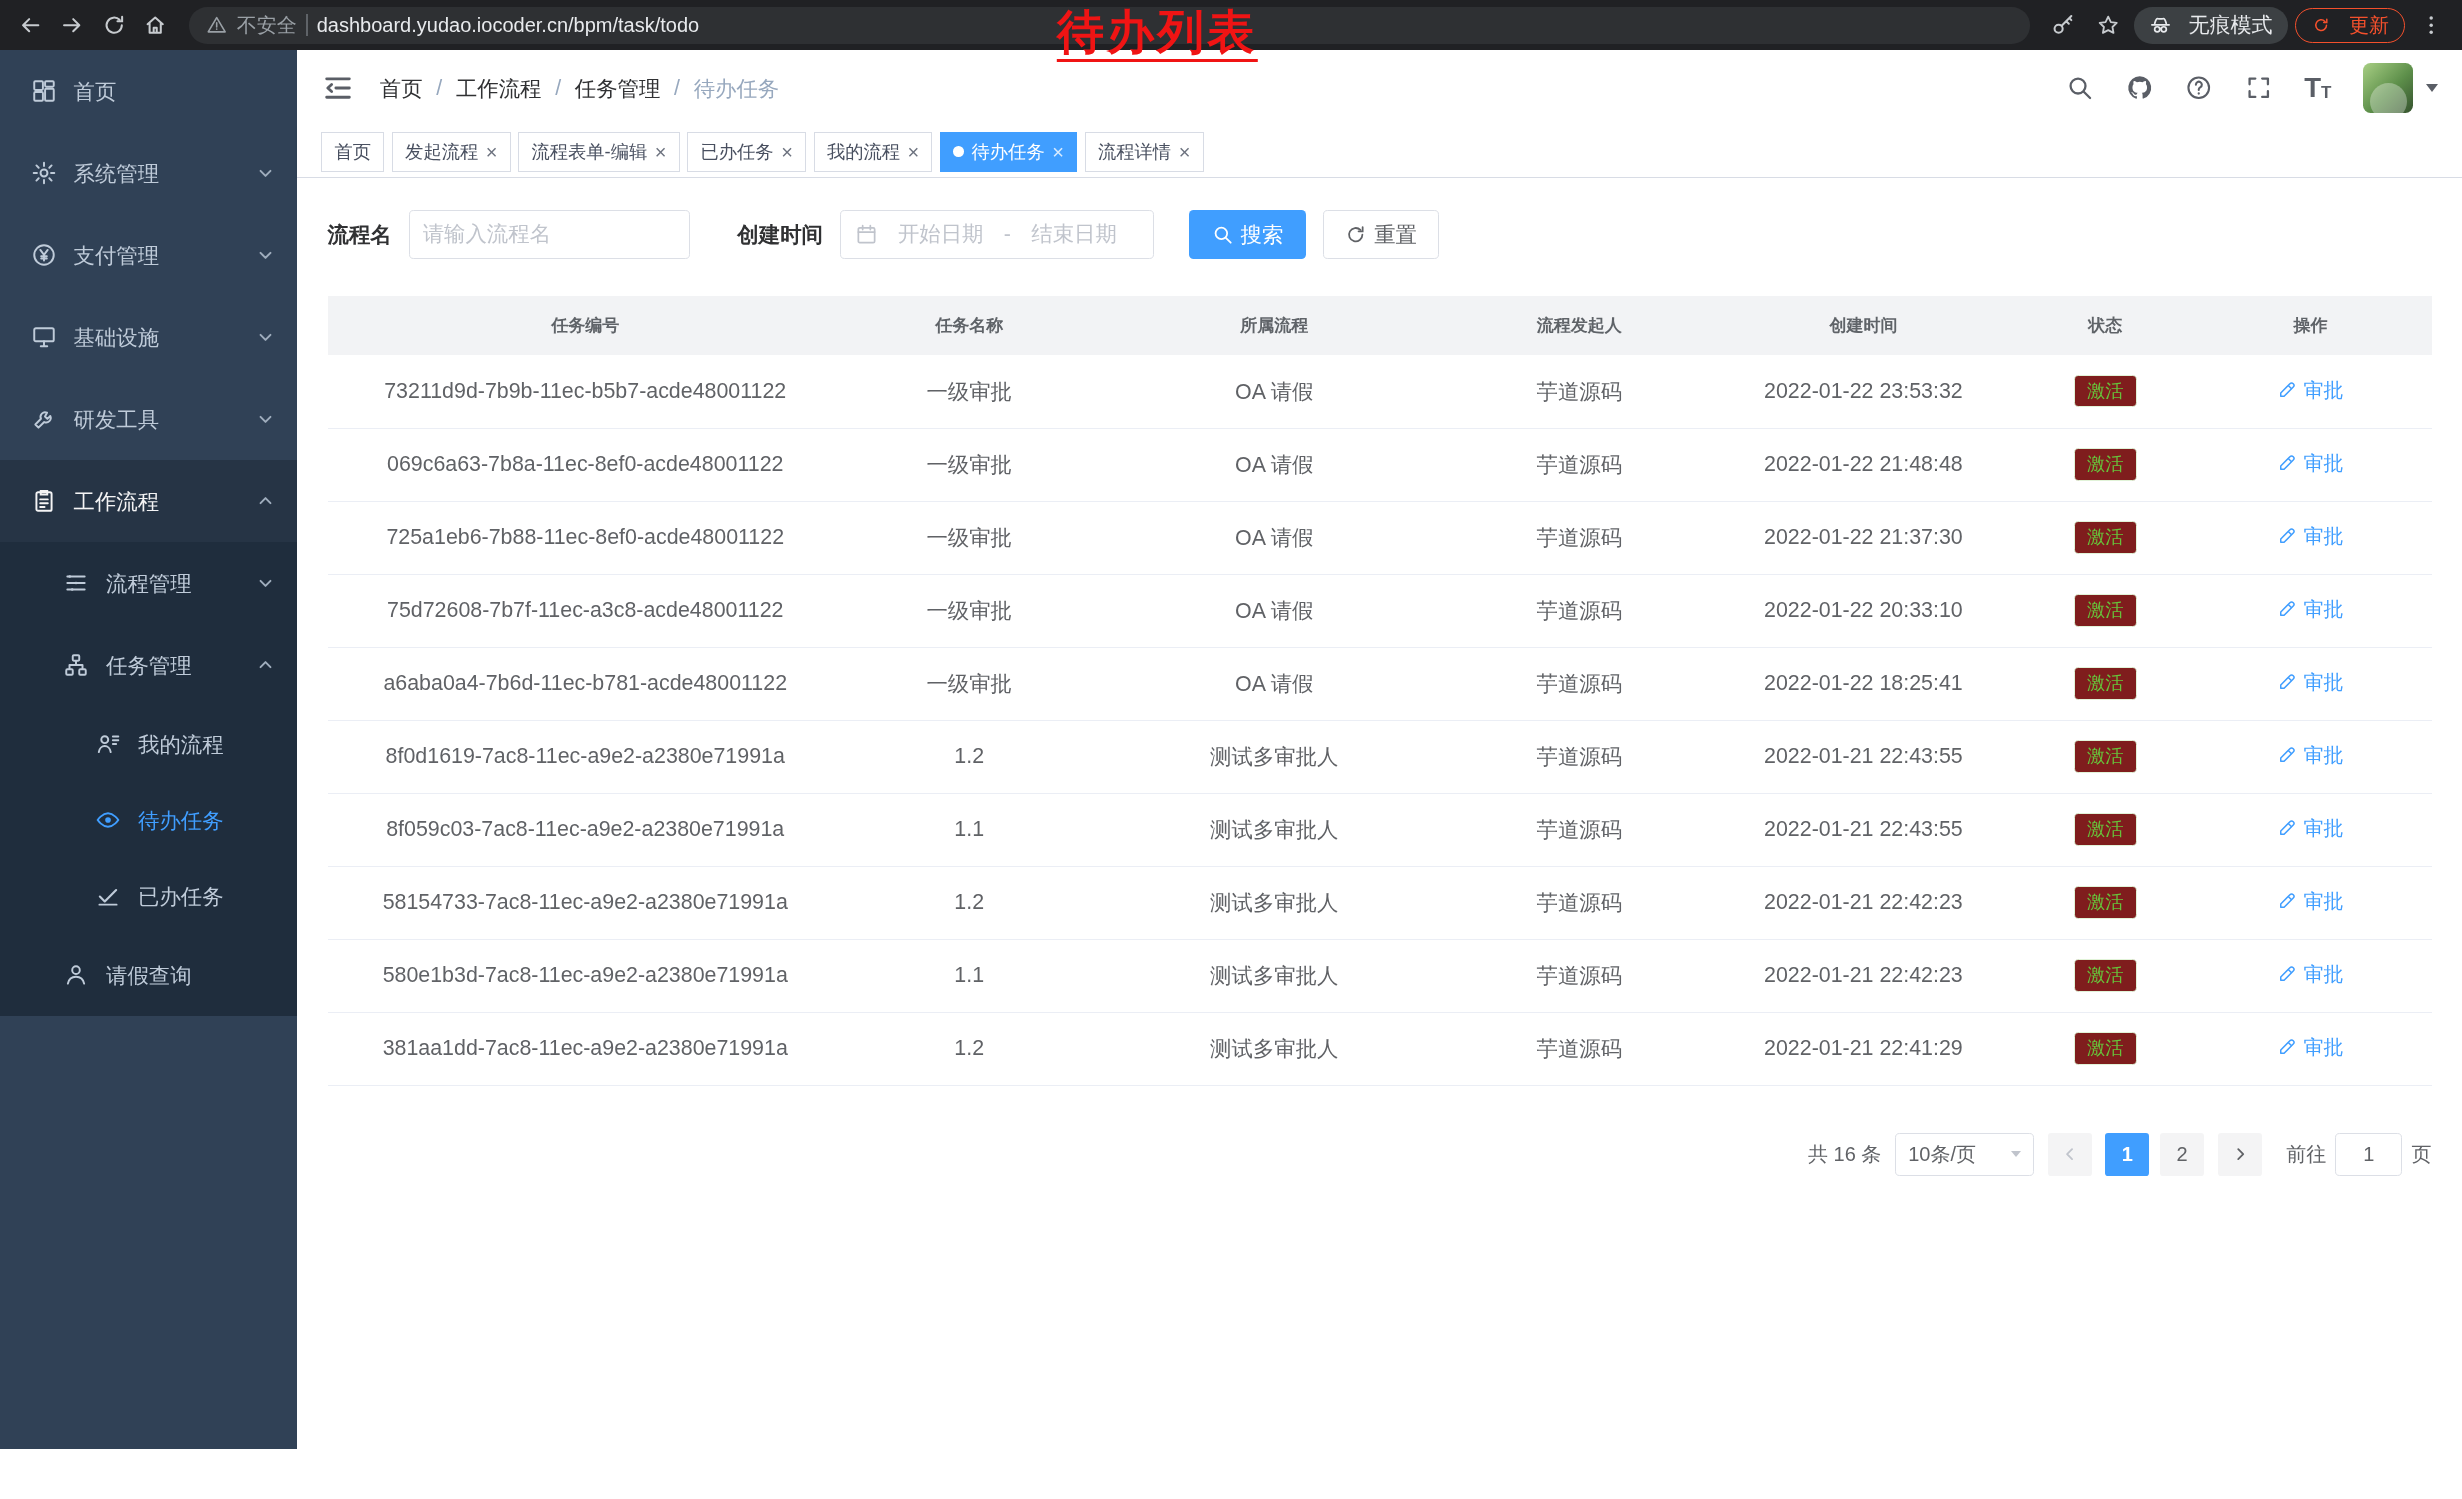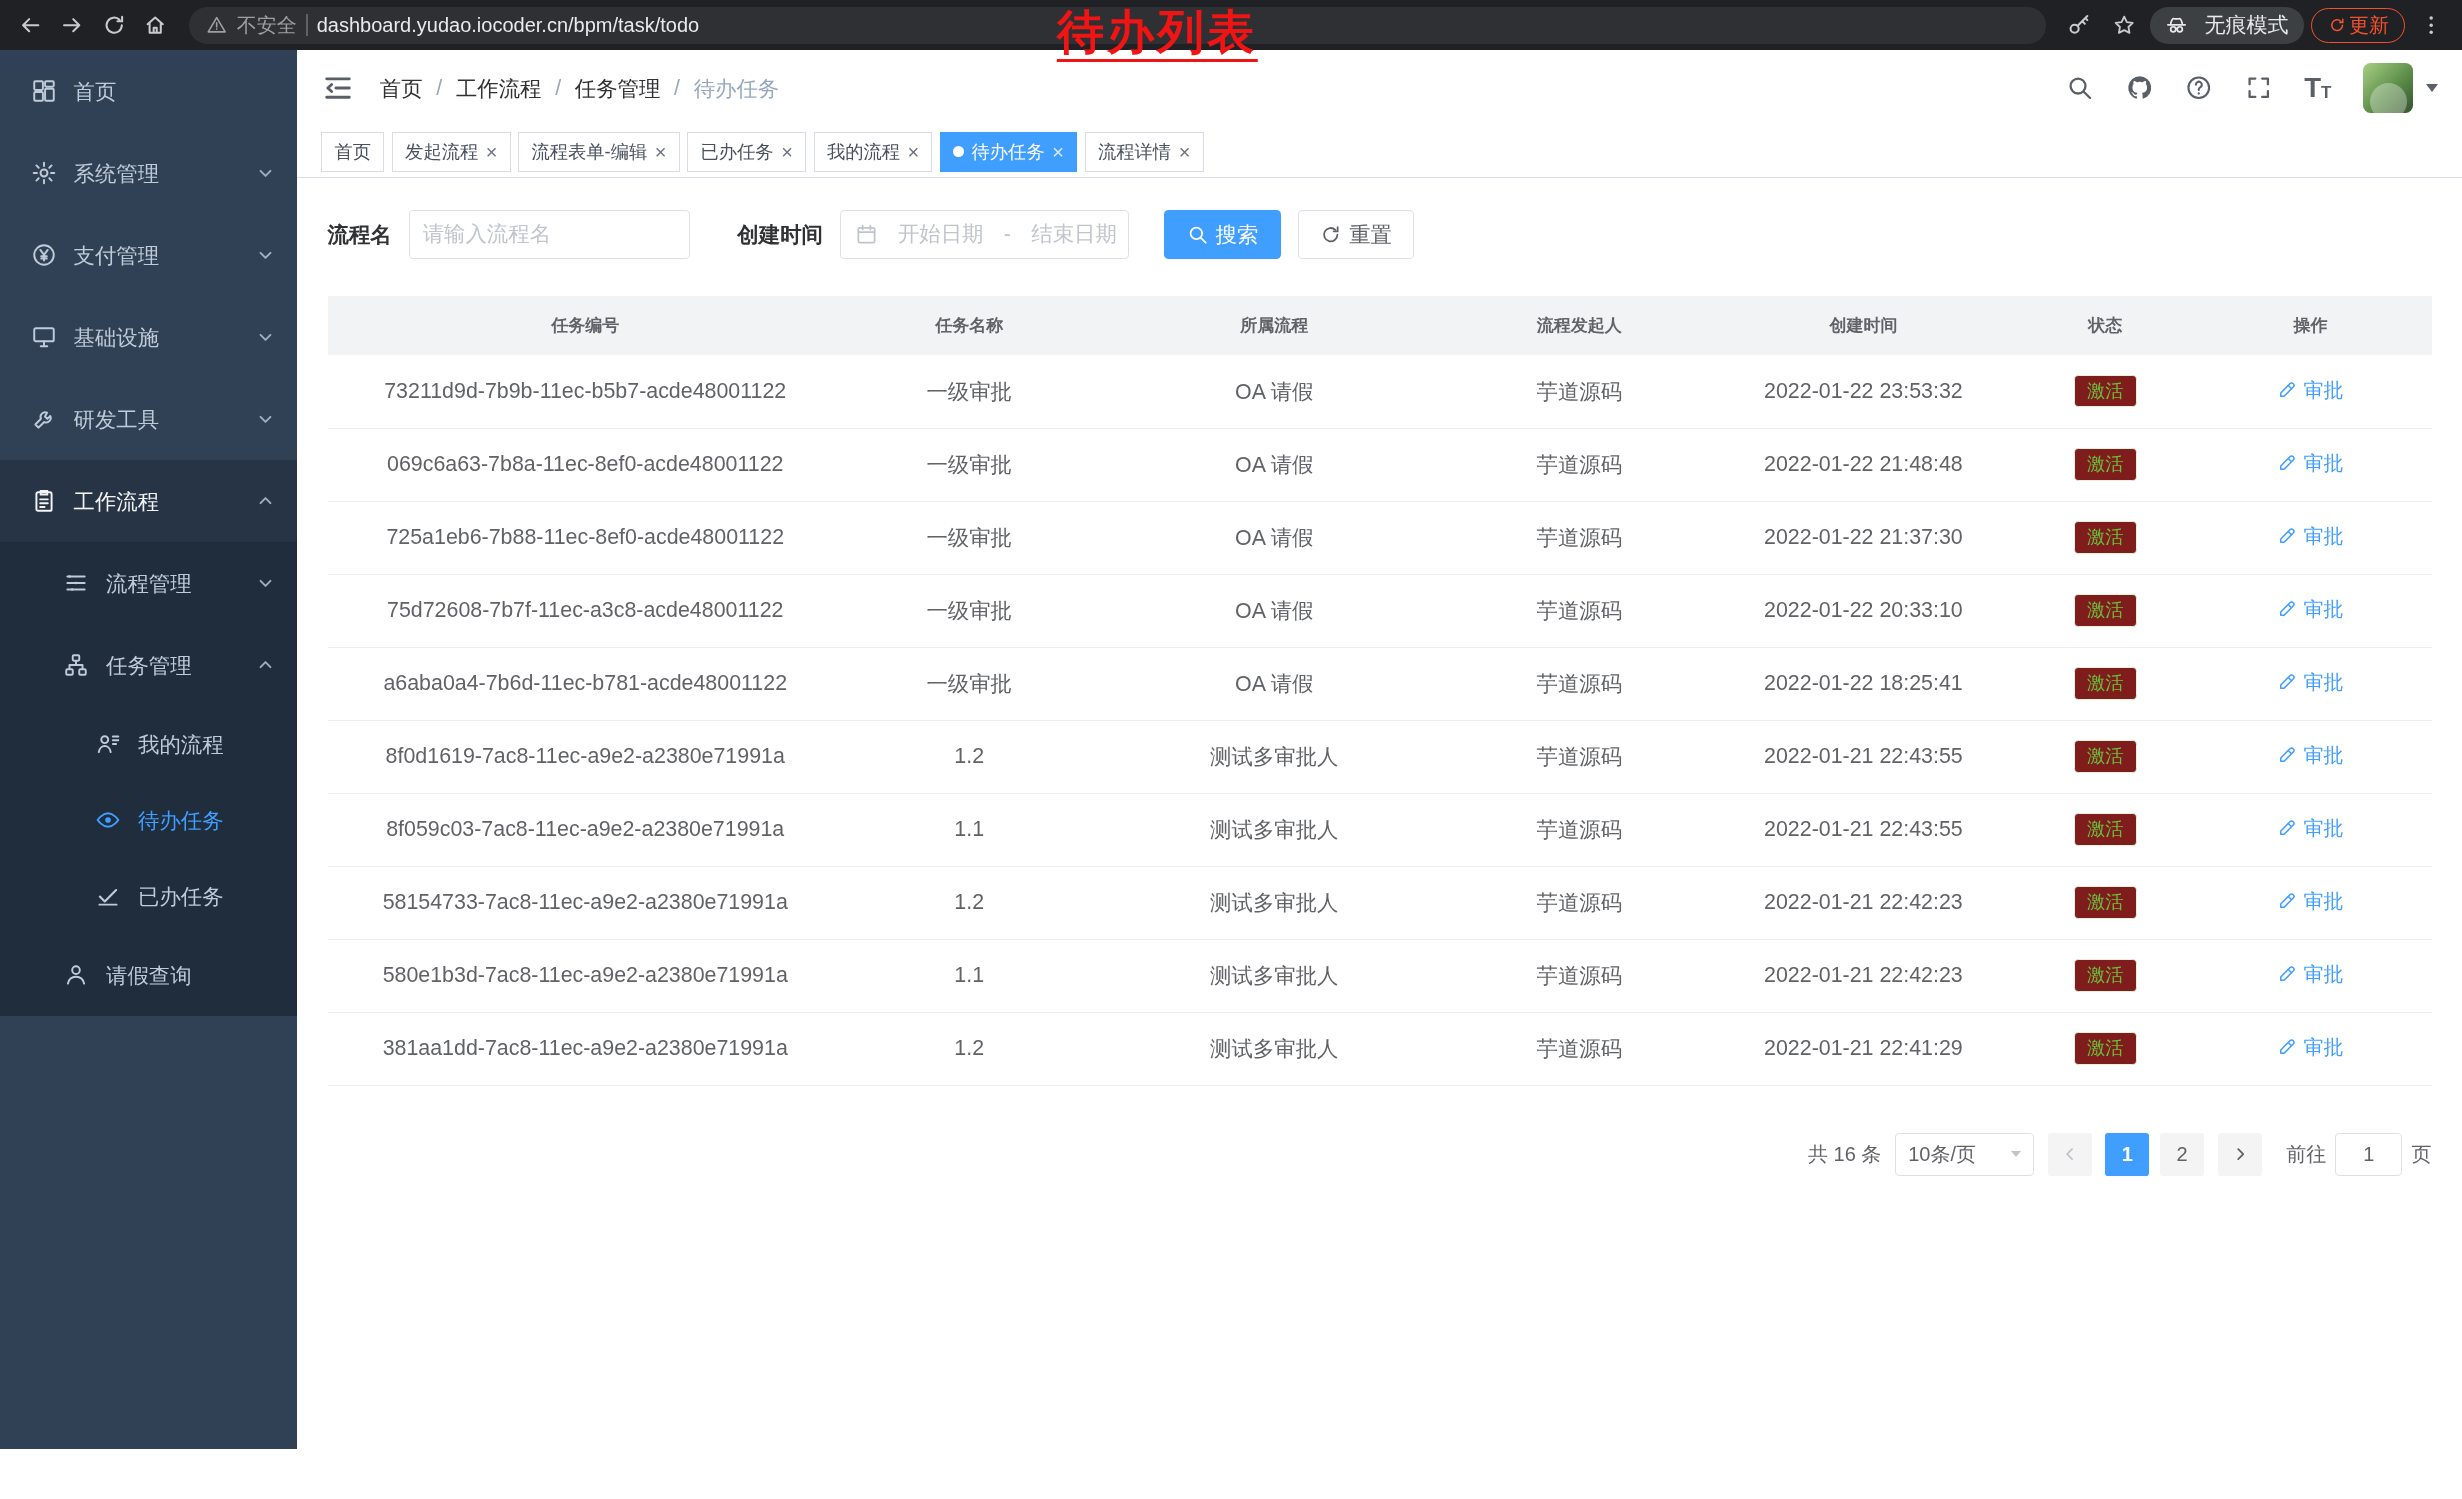--- a/index.html
+++ b/index.html
@@ -12,21 +12,21 @@
 .bicon svg{width:24.4px;height:24.4px}
 .omnibox{flex:1;height:37px;margin:0 10.7px;background:#2e3033;border-radius:18.3px;display:flex;align-items:center;padding:0 17px;gap:9.2px;min-width:0}
 .omni-warn{color:#9aa0a6;width:21.4px;height:21.4px;flex:none}
 .omni-warn svg{width:21.4px;height:21.4px}
 .omni-sec{color:#9aa0a6;font-size:20px;white-space:nowrap}
 .omni-div{width:1.5px;height:21.4px;background:#5f6368}
 .omni-url{color:#e8eaed;font-size:20px;white-space:nowrap;overflow:hidden}
 .browser-right{display:flex;align-items:center;gap:7.6px;flex:none}
 .incog{height:37px;background:#3c4043;border-radius:18.3px;display:flex;align-items:center;gap:16px;padding:0 15.3px;color:#e8eaed;font-size:21px}
 .incog svg{width:23px;height:23px}
-.update-btn{height:35px;border:1.5px solid #f4502c;border-radius:17.5px;color:#f4502c;display:flex;align-items:center;gap:3px;padding:0 15.3px;font-size:20px;background:transparent;cursor:pointer}
+.update-btn{height:35px;border:1.5px solid #f4502c;border-radius:17.5px;color:#f4502c;display:flex;align-items:center;gap:19px;padding:0 15.3px;font-size:20px;background:transparent;cursor:pointer}
 .update-btn svg{width:18.3px;height:18.3px}
 .red-note{position:absolute;top:4.6px;left:47%;transform:translateX(-50%);z-index:50;font-size:47px;font-weight:bold;color:#f01414;border-bottom:3.8px solid #f01414;line-height:1.15;letter-spacing:3.1px;white-space:nowrap}
 
 .app{display:flex;height:1449px;align-items:flex-start}
 .sidebar{width:297px;height:1399px;background:#304156;color:#bfcbd9;flex:none;font-size:21.4px}
 .logo-row{height:79px;display:flex;align-items:center;gap:17px;padding-left:26px;cursor:pointer}
 .logo-mark{width:47px;height:47px;border-radius:7.6px;background:#e9e2d8;position:relative;overflow:hidden;flex:none}
 .logo-mark::before{content:"";position:absolute;left:10.7px;top:15.3px;width:26px;height:26px;border-radius:50%;background:#8c8378}
 .logo-mark::after{content:"";position:absolute;left:9.2px;top:3.1px;width:7.6px;height:15.3px;border-radius:3.8px;background:#8c8378;box-shadow:20px 0 0 #8c8378}
 .logo-title{color:#fff;font-weight:bold;font-size:22px;white-space:nowrap}
@@ -66,21 +66,21 @@
 .tag .dot{width:10.7px;height:10.7px;border-radius:50%;background:#fff;flex:none}
 .tag.active{background:#409eff;border-color:#409eff;color:#fff}
 .tag .close{font-size:20px;line-height:1;opacity:.8}
 
 .content{padding:32px 30.5px 0;background:#fff}
 .filter-row{display:flex;align-items:center;gap:17px;font-size:21.4px}
 .f-label{font-weight:bold;color:#303133;white-space:nowrap}
 .f-gap{width:13.7px}
 .f-input{width:281px;height:49px;border:0.8px solid #dcdfe6;border-radius:4.6px;padding:0 13px;font-size:21.4px;color:#606266;outline:none;background:#fff}
 .f-input::placeholder,.d-input::placeholder{color:#c0c4cc}
-.date-range{width:289px;height:49px;border:0.8px solid #dcdfe6;border-radius:4.6px;display:flex;align-items:center;padding:0 13.7px;gap:6.1px;color:#c0c4cc;background:#fff}
+.date-range{width:314px;height:49px;border:0.8px solid #dcdfe6;border-radius:4.6px;display:flex;align-items:center;padding:0 13.7px;gap:6.1px;color:#c0c4cc;background:#fff}
 .date-range .cal{width:23px;height:23px;color:#c0c4cc;flex:none}
 .date-range .cal svg{width:23px;height:23px}
 .d-input{border:none;outline:none;width:114px;font-size:21.4px;color:#606266;text-align:center;background:transparent}
 .d-sep{color:#c0c4cc;font-size:21.4px}
 .btn{height:49px;border-radius:4.6px;display:inline-flex;align-items:center;gap:7.6px;padding:0 21.4px;font-size:21.4px;cursor:pointer;border:0.8px solid transparent}
 .btn svg{width:21.4px;height:21.4px}
 .btn-primary{background:#409eff;color:#fff;margin-left:18.3px}
 .btn-plain{background:#fff;border-color:#dcdfe6;color:#606266}
 
 .task-table{width:100%;border-collapse:collapse;margin-top:37px;font-size:21.4px;color:#606266;table-layout:fixed}

